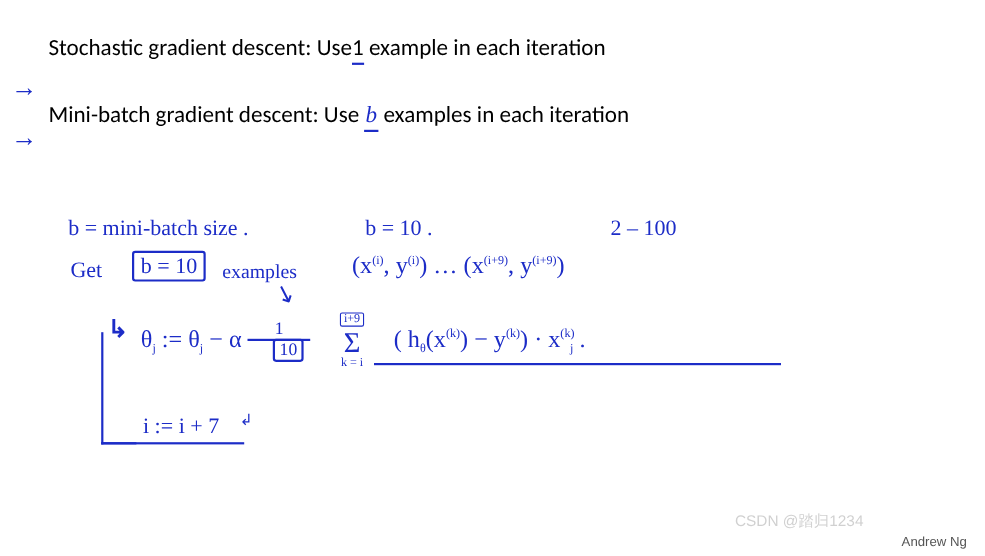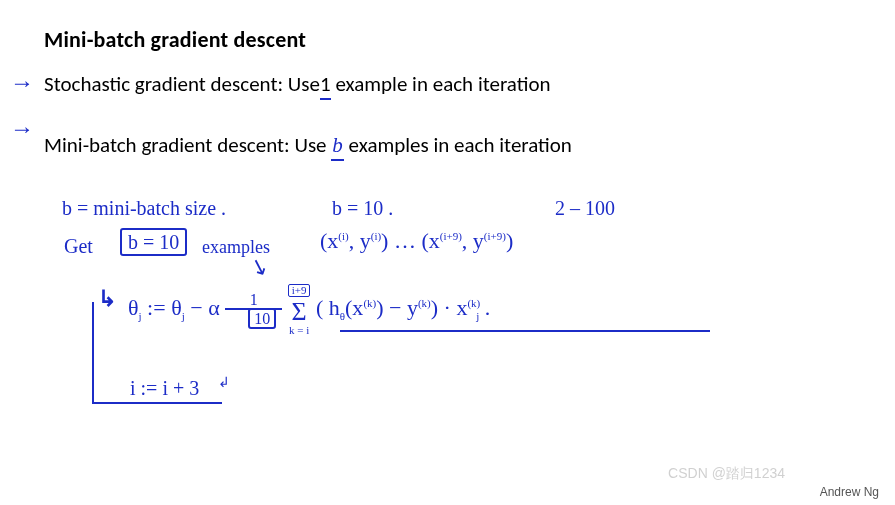--- a/index.html
+++ b/index.html
@@ -78,21 +78,21 @@
     vertical-align: middle;
     line-height: 1;
   }
   .frac .num { display: block; font-size: 16px; }
   .frac .den { display: block; border-top: 2px solid #1c2cc7; font-size: 16px; padding: 1px 6px; }
   .sigma {
     display: inline-block;
     text-align: center;
     vertical-align: middle;
     line-height: 1;
-    margin: 0 0;
+    margin: 0 21px;
   }
   .sigma .top { display:block; font-size: 11px; border:1.5px solid #1c2cc7; padding:0 3px; border-radius:2px; margin-bottom:2px;}
   .sigma .sym { display:block; font-size: 26px; font-family: serif; font-style: normal;}
   .sigma .bot { display:block; font-size: 11px; }
   .watermark {
     position: absolute;
     color: rgba(120,120,120,0.35);
     font-size: 14px;
     font-family: Arial, sans-serif;
   }
@@ -108,21 +108,20 @@
     border: 2px solid #1c2cc7;
     border-right: none;
     border-top: none;
   }
 </style>
 </head>
 <body>
 
 <div class="slide">
 
-  <div class="title">Mini-batch gradient descent</div>
 
   <span class="hw-arrow" style="left:10px; top:67px;">→</span>
 
   <span class="hw-arrow" style="left:10px; top:113px;">→</span>
   <div class="line">
     <span>Stochastic gradient descent: Use</span><span class="underline-blue"> 1</span><span> example in each iteration</span>
   </div>
 
   <div class="line" style="margin-top:32px;">
     <span>Mini-batch gradient descent: Use </span><span class="underline-blue"><span class="math-var">b</span></span><span> examples in each iteration</span>
@@ -151,19 +150,19 @@
       <span class="bot">k = i</span>
     </span>
     <span>( h</span><span class="sub">θ</span><span>(x</span><span class="sup">(k)</span><span>) − y</span><span class="sup">(k)</span><span>) · x</span><span class="sup">(k)</span><span class="sub" style="margin-left:-4px;">j</span><span> .</span>
   </div>
 
   <div class="hr-blue" style="left:340px; top:330px; width:370px;"></div>
 
   <div class="conn" style="left:92px; top:302px; width:30px; height:100px;"></div>
   <div class="hr-blue" style="left:92px; top:402px; width:130px;"></div>
 
-  <div class="hw" style="left:130px; top:378px; font-size:20px;">i := i + 3</div>
+  <div class="hw" style="left:130px; top:378px; font-size:20px;">i := i + 7</div>
   <div class="hw" style="left:218px; top:376px; font-size:14px;">↲</div>
 
   <div class="watermark" style="right:110px; bottom:22px;">CSDN @踏归1234</div>
   <div class="author" style="right:16px; bottom:6px;">Andrew Ng</div>
 
 </div>
 
 </body></html>

